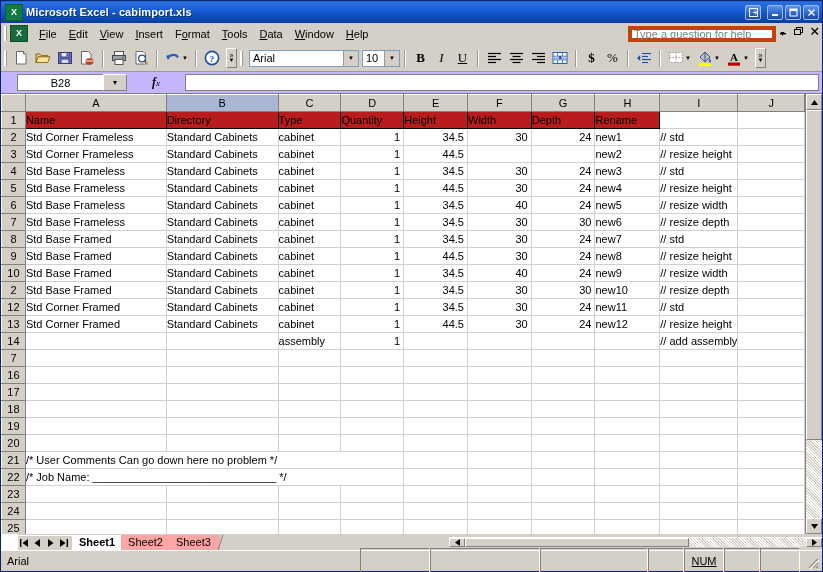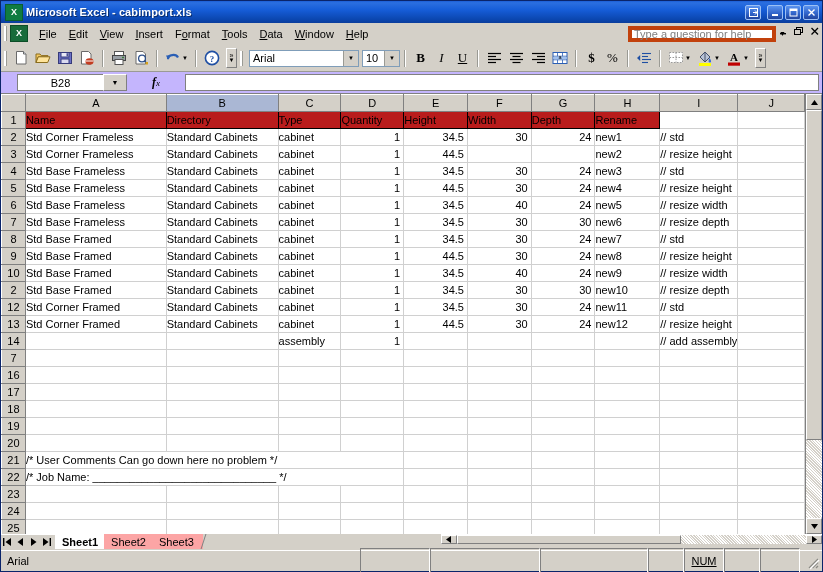--- a/index.html
+++ b/index.html
@@ -205,21 +205,21 @@
     border:1px solid #fff;border-right-color:#808080;border-bottom-color:#808080;
     box-sizing:border-box;display:flex;align-items:center;justify-content:center;
   }
   .strack{flex:1;background:#ece9e4;background-image:
       repeating-linear-gradient(45deg,#fff 0 1px,#d4d0c8 1px 2px);}
   .sthumb{
     background:#d4d0c8;border:1px solid #fff;
     border-right-color:#808080;border-bottom-color:#808080;box-sizing:border-box;
   }
   .hscrollrow{
-    height:16px;flex:0 0 16px;display:flex;background:#d4d0c8;align-items:flex-start;
+    height:16px;flex:0 0 16px;display:flex;background:#d4d0c8;align-items:center;margin-left:17px;
   }
   .tabnav{
     width:54px;flex:0 0 54px;display:flex;align-items:center;
     background:#d4d0c8;border-top:1px solid #fff;
   }
   .navbtn{width:13px;height:14px;display:flex;align-items:center;justify-content:center;font-size:7px;}
   .tabs{flex:1;display:flex;align-items:flex-end;background:#d4d0c8;overflow:hidden;}
   .tab{
     height:15px;padding:0 9px 0 7px;font-size:11px;
     display:flex;align-items:center;color:#000;

